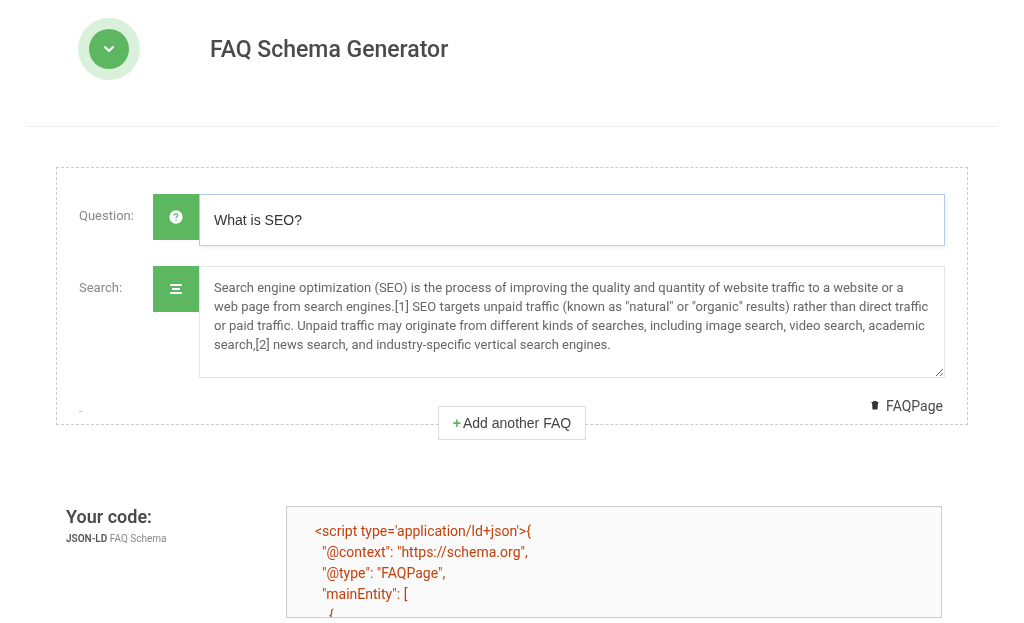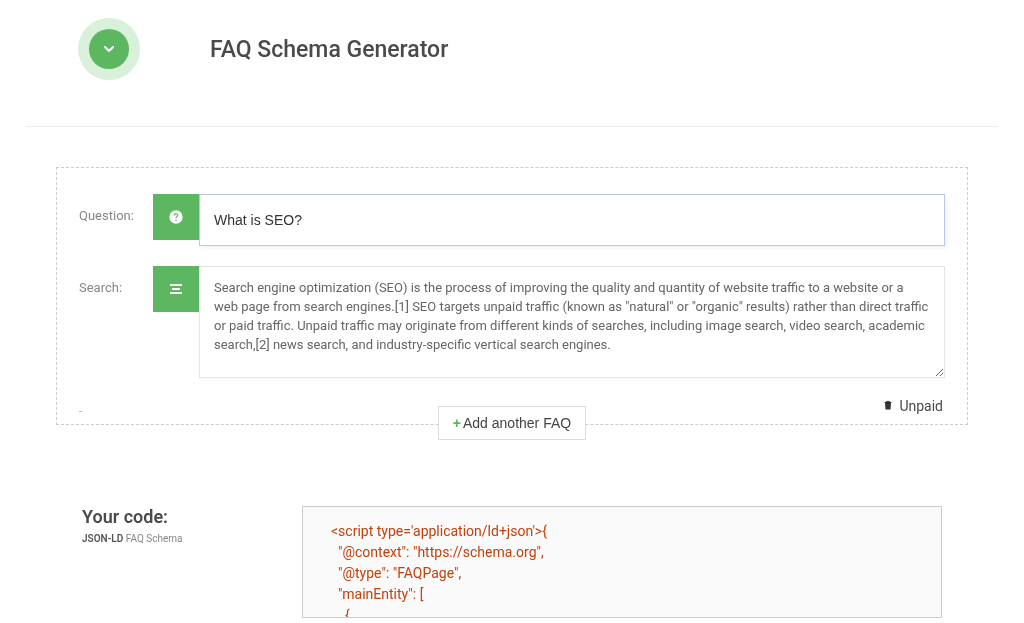--- a/index.html
+++ b/index.html
@@ -114,21 +114,21 @@
     background: #fff;
     padding: 8px 14px;
     font-size: 14px;
     color: #444;
     cursor: pointer;
     position: relative;
     top: -18px;
   }
   .plus { color: #5cb760; font-weight: bold; margin-right: 2px; }
   .code-section {
-    margin: 48px 56px 0 56px;
+    margin: 48px 56px 0 40px;
     display: flex;
     align-items: flex-start;
   }
   .code-left { width: 220px; }
   .code-heading {
     font-size: 18px;
     font-weight: 600;
     color: #4a4a4a;
     margin-bottom: 6px;
   }
@@ -192,21 +192,21 @@
     </div>
 
     <div style="display:flex; justify-content:space-between; align-items:flex-end;">
       <span class="dash">-</span>
       <div class="remove-row">
         <span class="trash-icon">
           <svg width="12" height="12" viewBox="0 0 24 24" fill="#333">
               <path d="M6 7h12l-1 14H7L6 7zm3-3h6l1 2H8l1-2zM4 6h16v1H4V6z"></path>
             </svg>
         </span>
-        <span>Unpaid</span>
+        <span>FAQPage</span>
       </div>
     </div>
   </div>
 
   <div class="add-btn-wrap">
     <button class="add-btn">
       <span class="plus">+</span><span>Add another FAQ</span>
     </button>
   </div>
 

